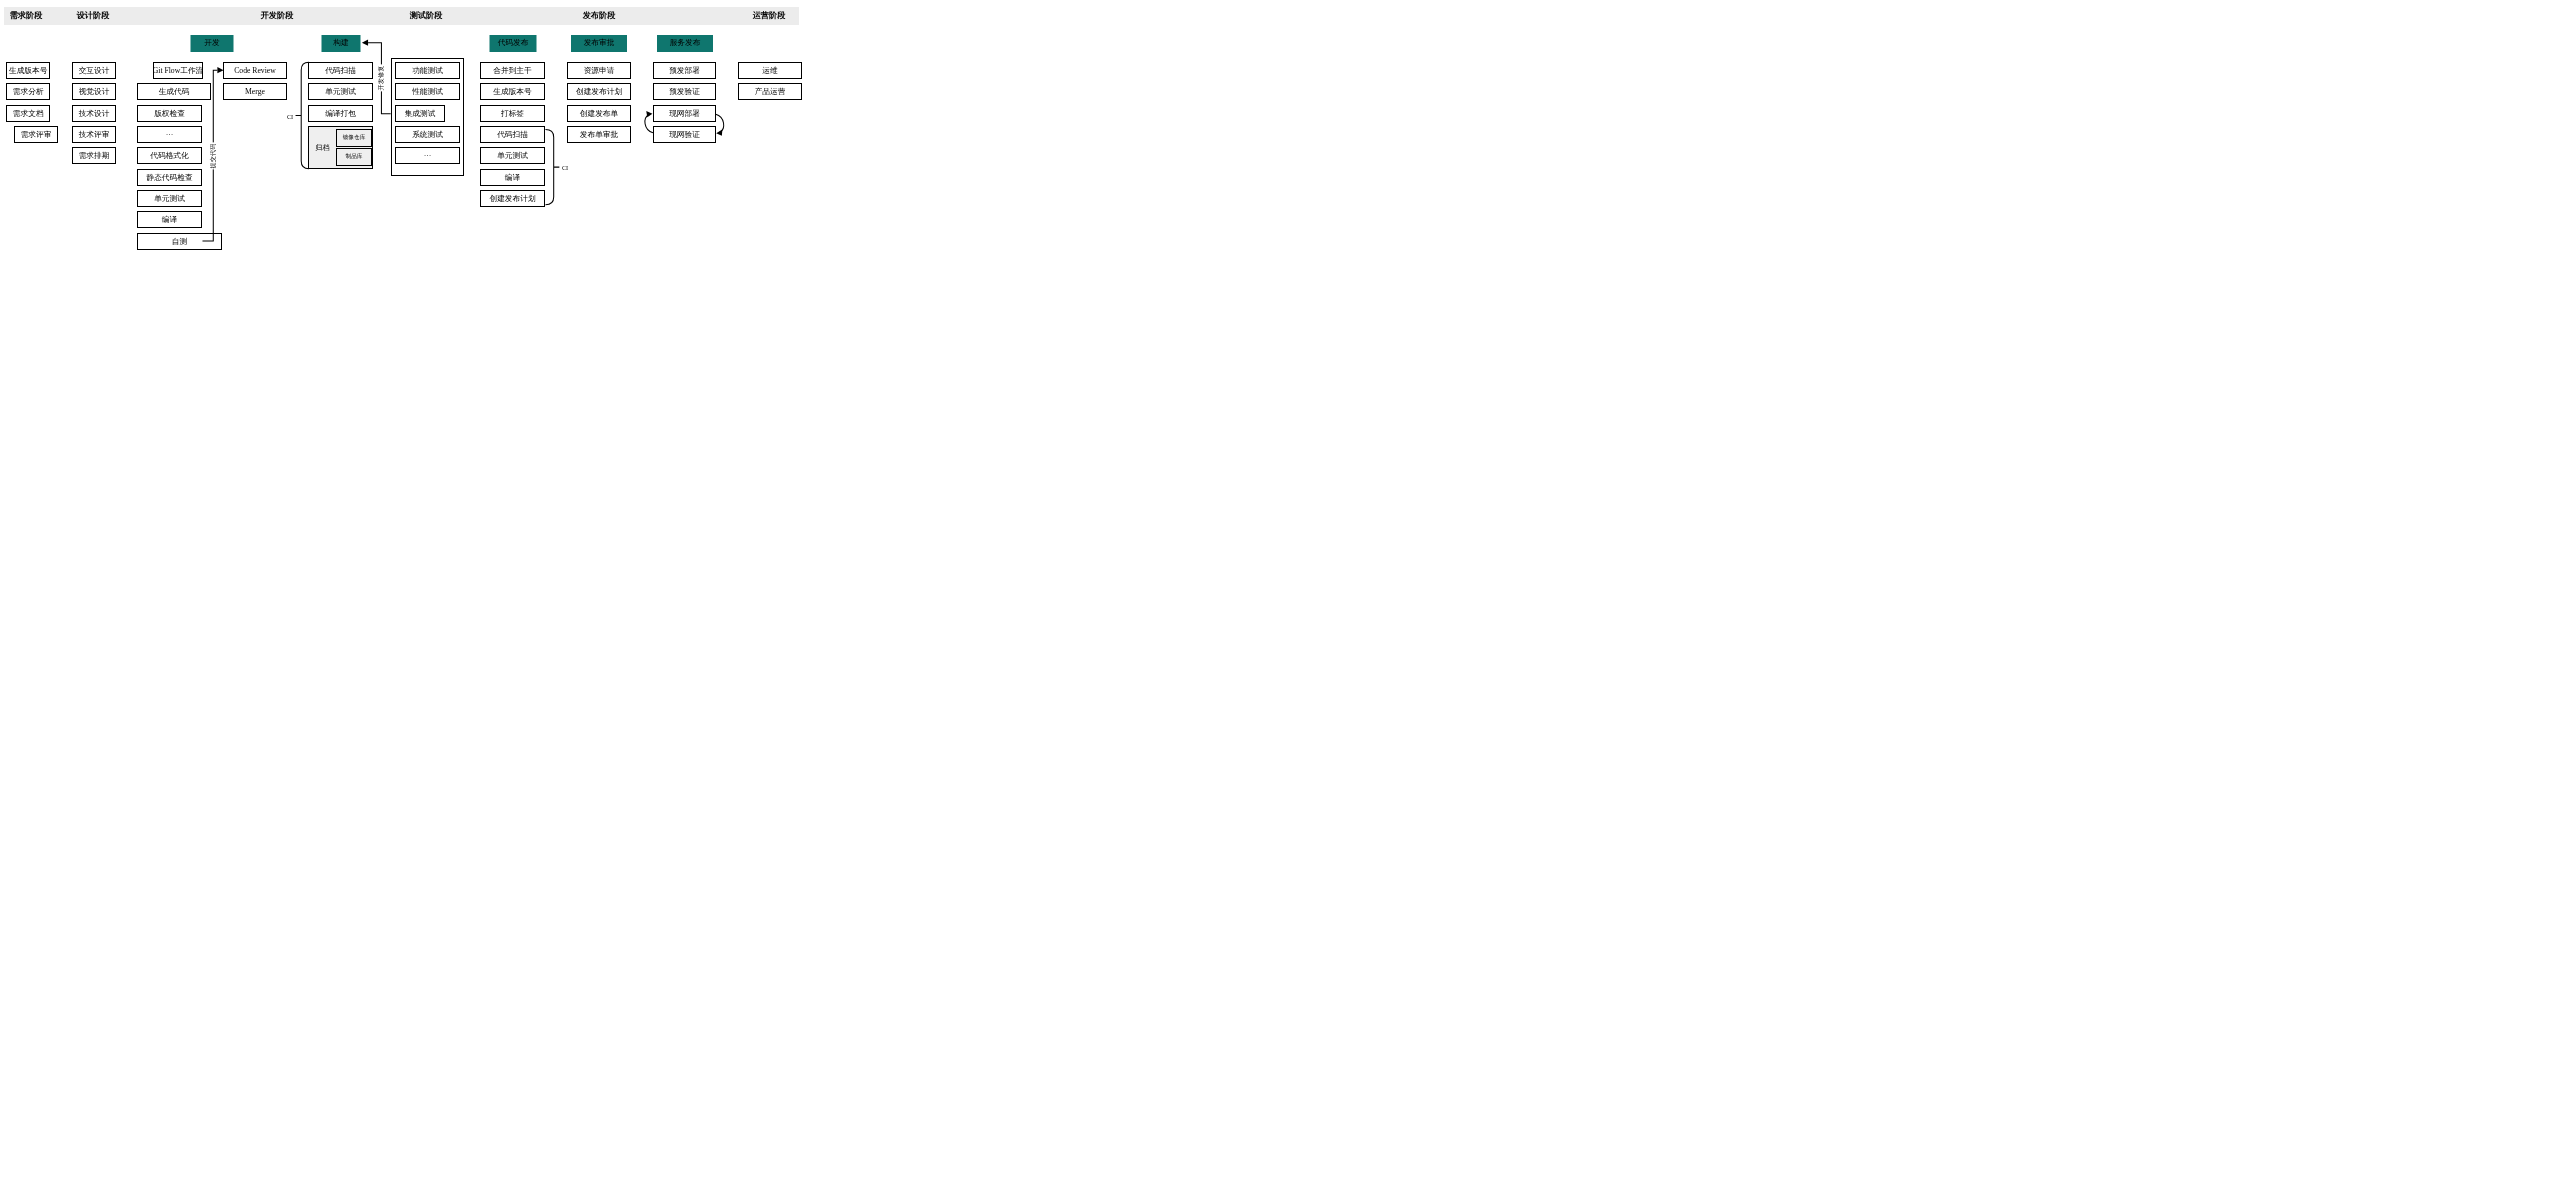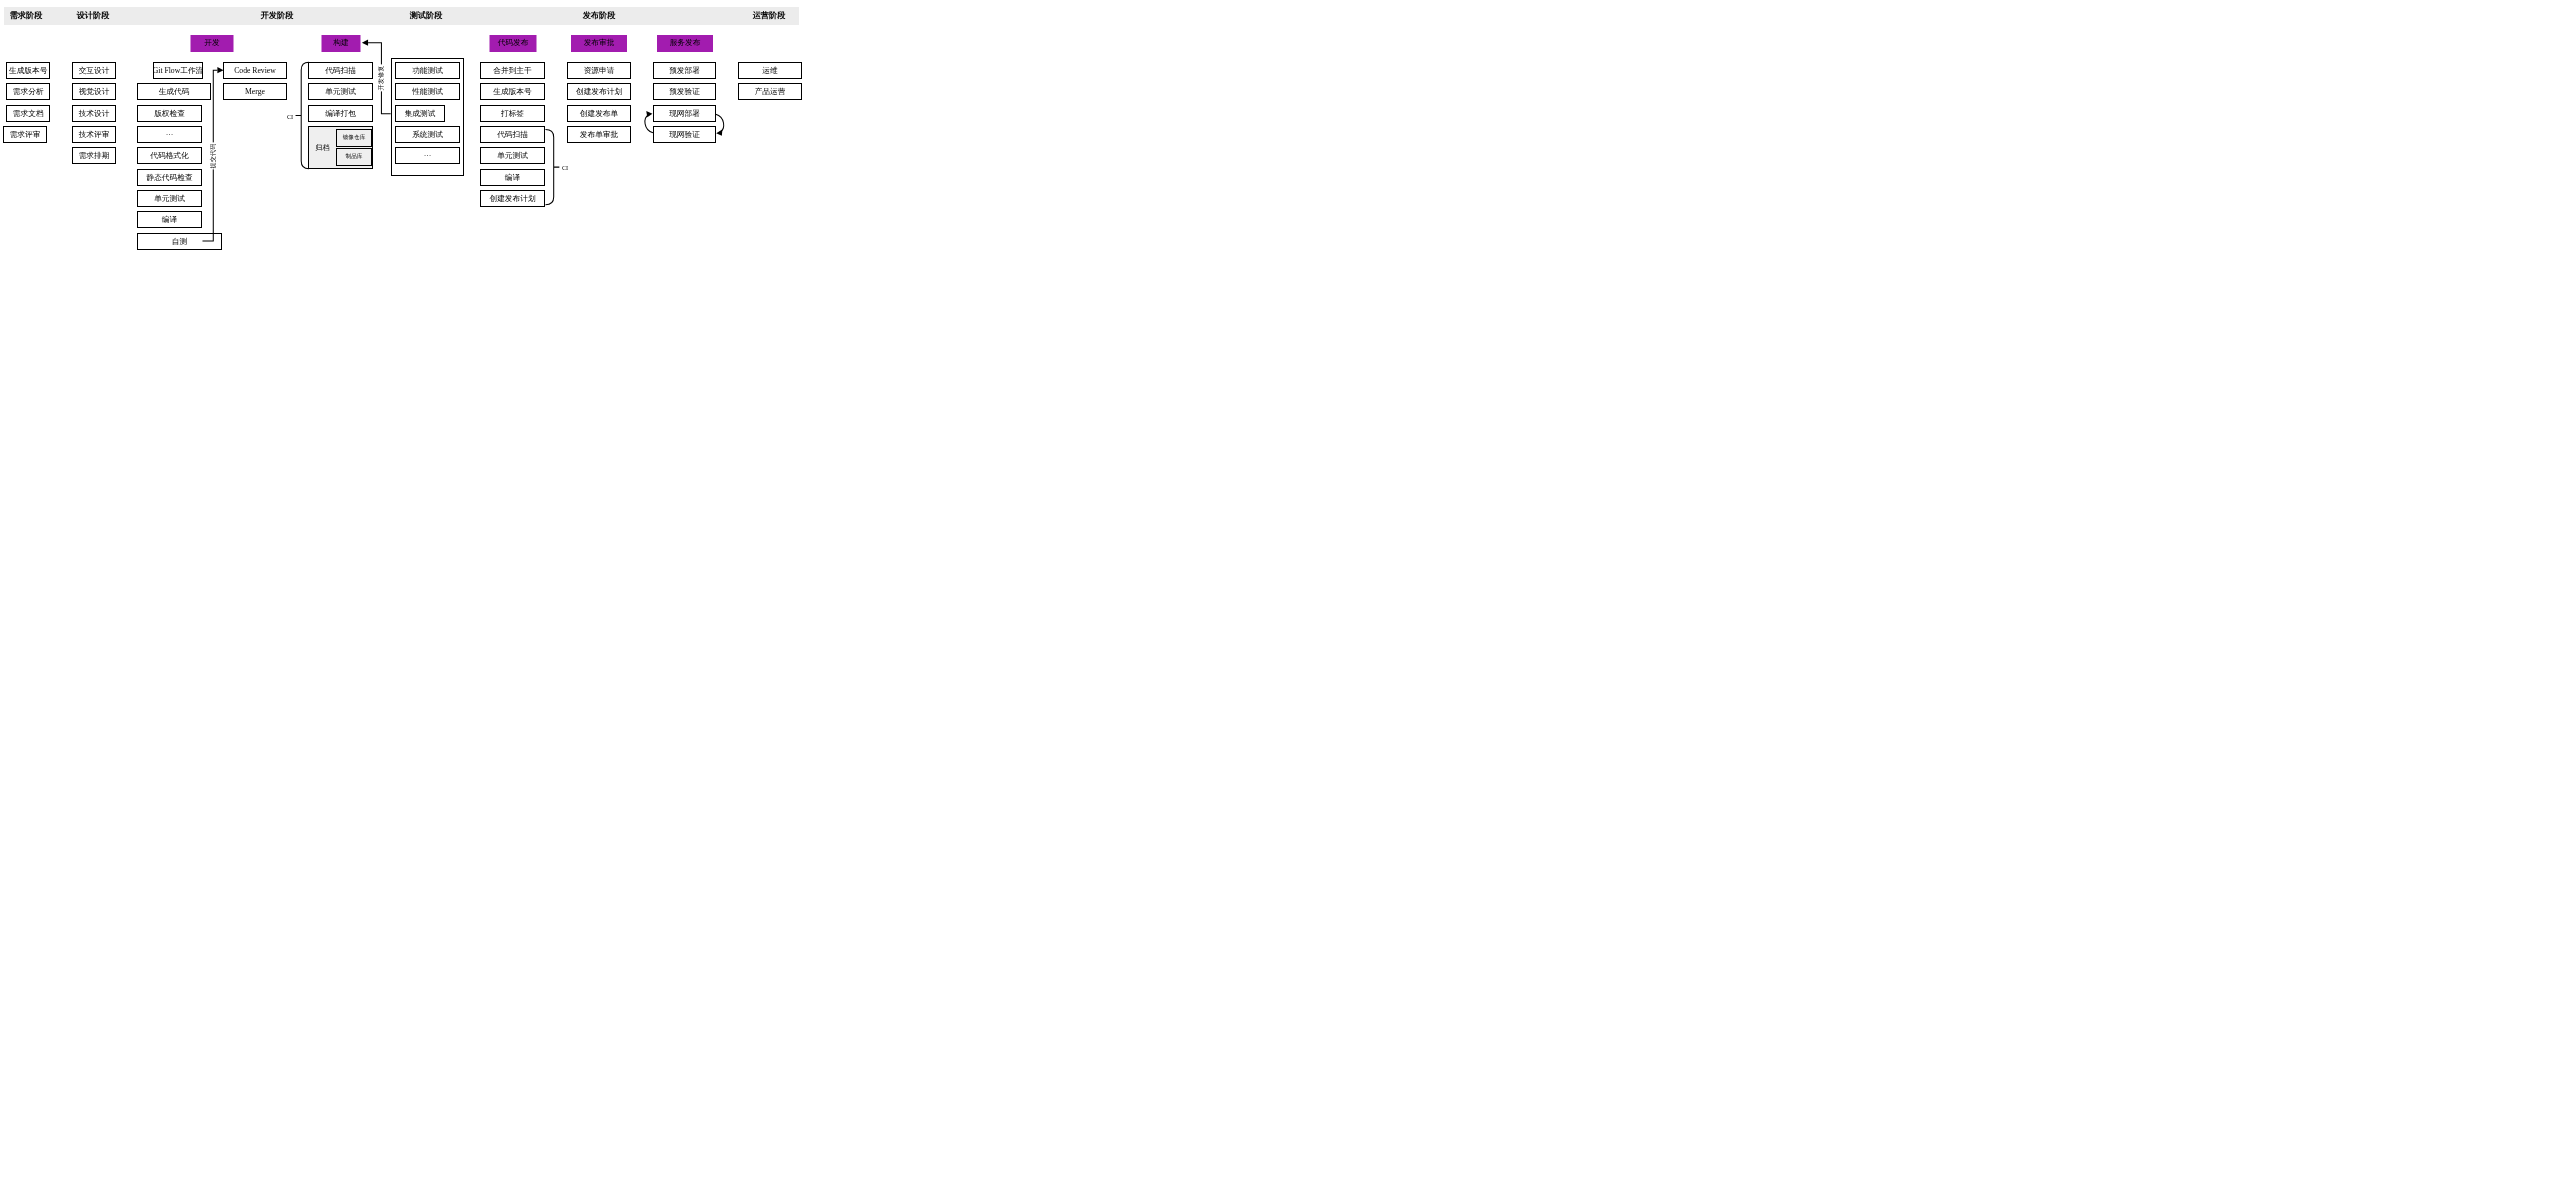--- a/index.html
+++ b/index.html
@@ -1,21 +1,21 @@
 <!DOCTYPE html>
 <html style="font-size:8.2px"><head>
 <meta charset="utf-8">
 <style>
   html,body{margin:0;padding:0;background:#fff;}
   .canvas{position:relative;width:804px;height:253px;background:#fff;
           font-family:Liberation Serif, serif;color:#000;overflow:hidden;}
   .band{position:absolute;left:4.1px;top:6.7px;width:795px;height:18.5px;background:#ececec;}
   .hdr{position:absolute;top:6.7px;height:18.5px;display:flex;align-items:center;justify-content:center;
        font-size:8.2px;font-weight:bold;white-space:nowrap;transform:translateX(-50%);}
-  .glabel{position:absolute;top:35px;height:16.5px;background:#a21caf;display:flex;align-items:center;
+  .glabel{position:absolute;top:35px;height:16.5px;background:#0f766e;display:flex;align-items:center;
           justify-content:center;font-size:7.7px;white-space:nowrap;transform:translateX(-50%);}
   .box{position:absolute;box-sizing:border-box;background:#fff;border:1px solid #000;height:17px;
        display:flex;align-items:center;justify-content:center;font-size:7.7px;white-space:nowrap;z-index:2;}
   .container{position:absolute;box-sizing:border-box;border:1px solid #000;background:#fff;z-index:1;}
   .group{position:absolute;box-sizing:border-box;border:1px solid #000;background:#efefef;z-index:2;}
   .subbox{position:absolute;box-sizing:border-box;border:1px solid #000;background:#efefef;
           display:flex;align-items:center;justify-content:center;font-size:5.7px;white-space:nowrap;z-index:3;}
   .grouplabel{position:absolute;display:flex;align-items:center;justify-content:center;font-size:7.2px;z-index:3;}
   .vlabel{position:absolute;font-size:6.2px;background:#fff;padding:0.5px 1px;white-space:nowrap;z-index:5;
           transform:translate(-50%,-50%) rotate(-90deg);}
@@ -37,21 +37,21 @@
 
   <div class="glabel" style="left:212px;width:43px">开发</div>
   <div class="glabel" style="left:341px;width:39px">构建</div>
   <div class="glabel" style="left:513px;width:47px">代码发布</div>
   <div class="glabel" style="left:599px;width:56px">发布审批</div>
   <div class="glabel" style="left:685px;width:56px">服务发布</div>
 
   <div class="box" style="left:6.2px;top:62px;width:44px">生成版本号</div>
   <div class="box" style="left:6.2px;top:83px;width:44px">需求分析</div>
   <div class="box" style="left:6.2px;top:105px;width:44px">需求文档</div>
-  <div class="box" style="left:3px;top:126px;width:44px">需求评审</div>
+  <div class="box" style="left:14px;top:126px;width:44px">需求评审</div>
 
   <div class="box" style="left:72px;top:62px;width:44px">交互设计</div>
   <div class="box" style="left:72px;top:83px;width:44px">视觉设计</div>
   <div class="box" style="left:72px;top:105px;width:44px">技术设计</div>
   <div class="box" style="left:72px;top:126px;width:44px">技术评审</div>
   <div class="box" style="left:72px;top:147px;width:44px">需求排期</div>
 
   <div class="box" style="left:153px;top:62px;width:50px">Git Flow工作流</div>
   <div class="box" style="left:137px;top:83px;width:74px">生成代码</div>
   <div class="box" style="left:137px;top:105px;width:65px">版权检查</div>

